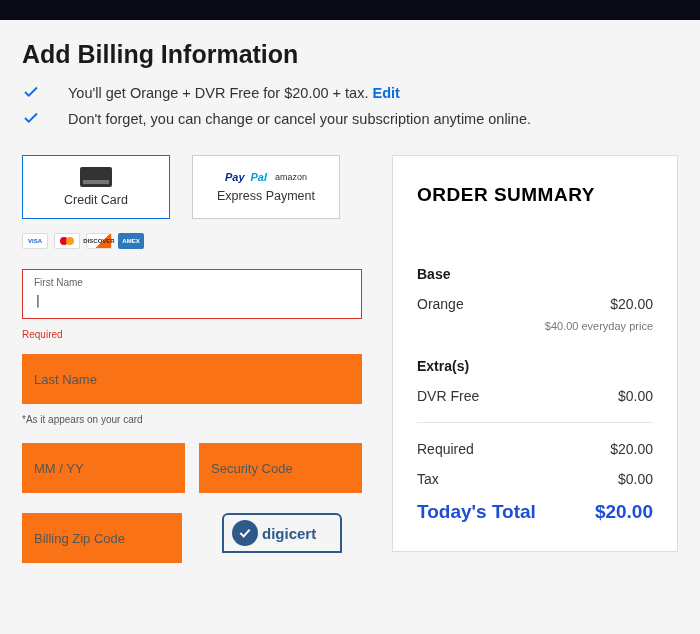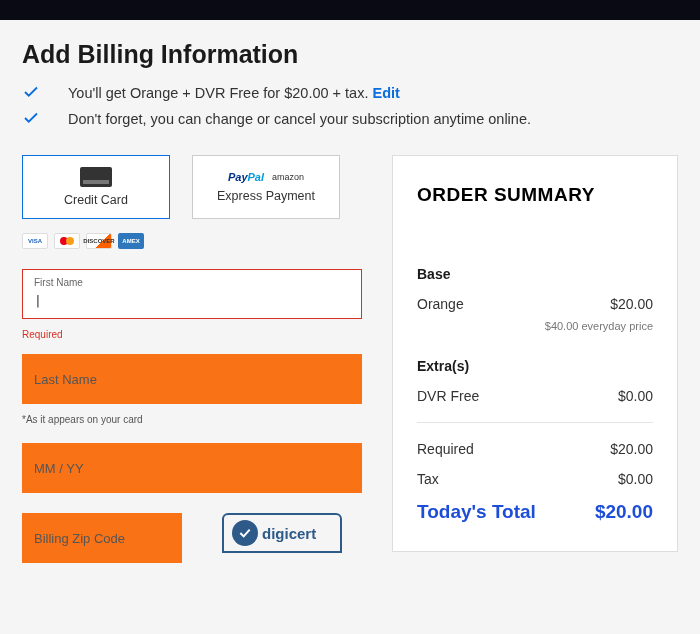--- a/index.html
+++ b/index.html
@@ -14,21 +14,21 @@
 .left-col { width: 340px; }
 .right-col { flex: 1; }
 .payment-tabs { display: flex; gap: 22px; margin-bottom: 14px; }
 .pay-tab { width: 148px; height: 64px; border: 1px solid #ccc; background: #fff; display: flex; flex-direction: column; align-items: center; justify-content: center; gap: 6px; cursor: pointer; font-size: 12.5px; color: #333; }
 .pay-tab.active { border: 1px solid #0a6ee0; }
 .cc-icon { width: 32px; height: 20px; background: #333; position: relative; border-radius: 2px; }
 .cc-icon::after { content: ""; position: absolute; left: 3px; bottom: 3px; width: 26px; height: 4px; background: #777; }
 .express-brands { display: flex; gap: 8px; align-items: center; }
 .paypal { font-size: 11px; font-weight: 700; }
 .paypal .p1 { color: #003087; font-style: italic; }
-.paypal .p2 { color: #009cde; font-style: italic; }
+.paypal .p2 { color: #009cde; font-style: italic; padding-left: 6px; }
 .amazon { font-size: 9px; color: #333; }
 .card-brands { display: flex; gap: 6px; margin-bottom: 20px; }
 .brand { width: 26px; height: 16px; border-radius: 2px; display: flex; align-items: center; justify-content: center; font-size: 6px; font-weight: 700; }
 .visa { background: #fff; color: #1a5fbf; border: 1px solid #ddd; }
 .mc { background: #fff; border: 1px solid #ddd; position: relative; }
 .mc::before { content: ""; position: absolute; width: 8px; height: 8px; background: #eb001b; border-radius: 50%; left: 5px; }
 .mc::after { content: ""; position: absolute; width: 8px; height: 8px; background: #f79e1b; border-radius: 50%; right: 5px; }
 .discover { background: linear-gradient(135deg, #fff 60%, #ff6000 60%); border: 1px solid #ddd; color: #333; }
 .amex { background: #2e77bc; color: #fff; }
 .field-label { font-size: 13px; font-weight: 700; color: #1a1a1a; margin-bottom: 10px; }
@@ -112,20 +112,23 @@
       <div class="input-group">
         <input type="text" class="text-input placeholder-only" placeholder="Last Name" style="">
       </div>
       <div class="helper-text">*As it appears on your card</div>
 
 
       <div class="row" style="margin-top:10px;">
         <div class="input-group">
           <input type="text" class="text-input placeholder-only" placeholder="MM / YY" style="">
         </div>
+        <div class="input-group">
+          <input type="text" class="text-input placeholder-only" placeholder="Security Code" style="">
+        </div>
       </div>
 
       <div class="zip-row" style="margin-top:10px;">
         <div class="input-group">
           <input type="text" class="text-input placeholder-only" placeholder="Billing Zip Code" style="">
         </div>
         <div class="digicert">
           <div class="digicert-check">
             <svg viewBox="0 0 24 24">
                 <polyline points="5 12 10 17 19 7"></polyline>

